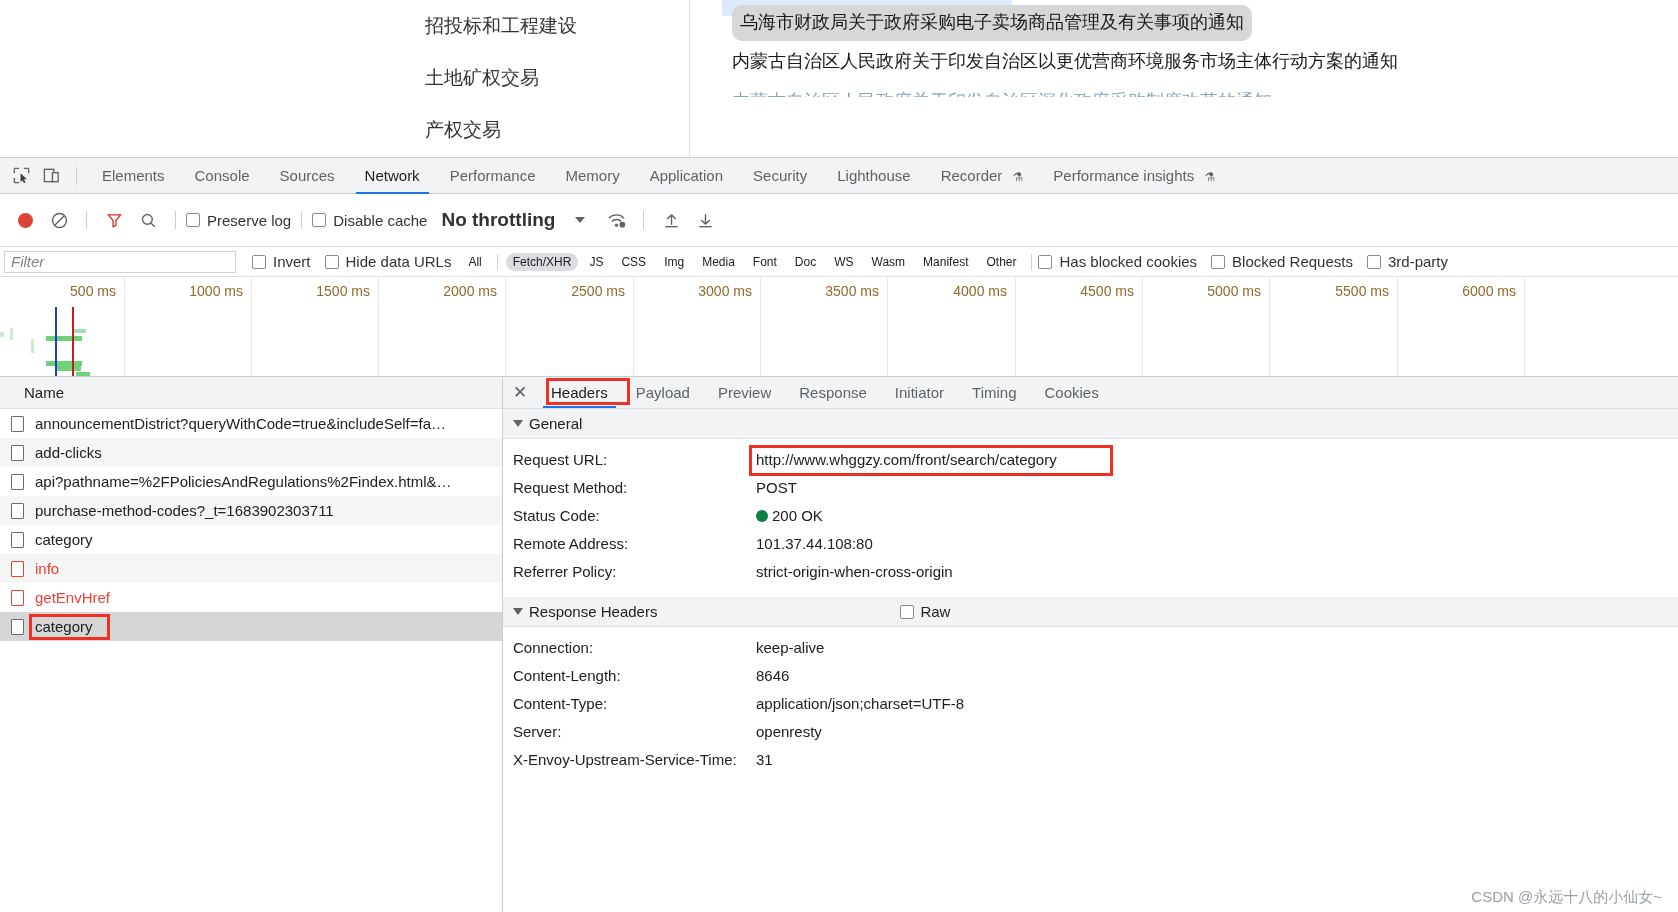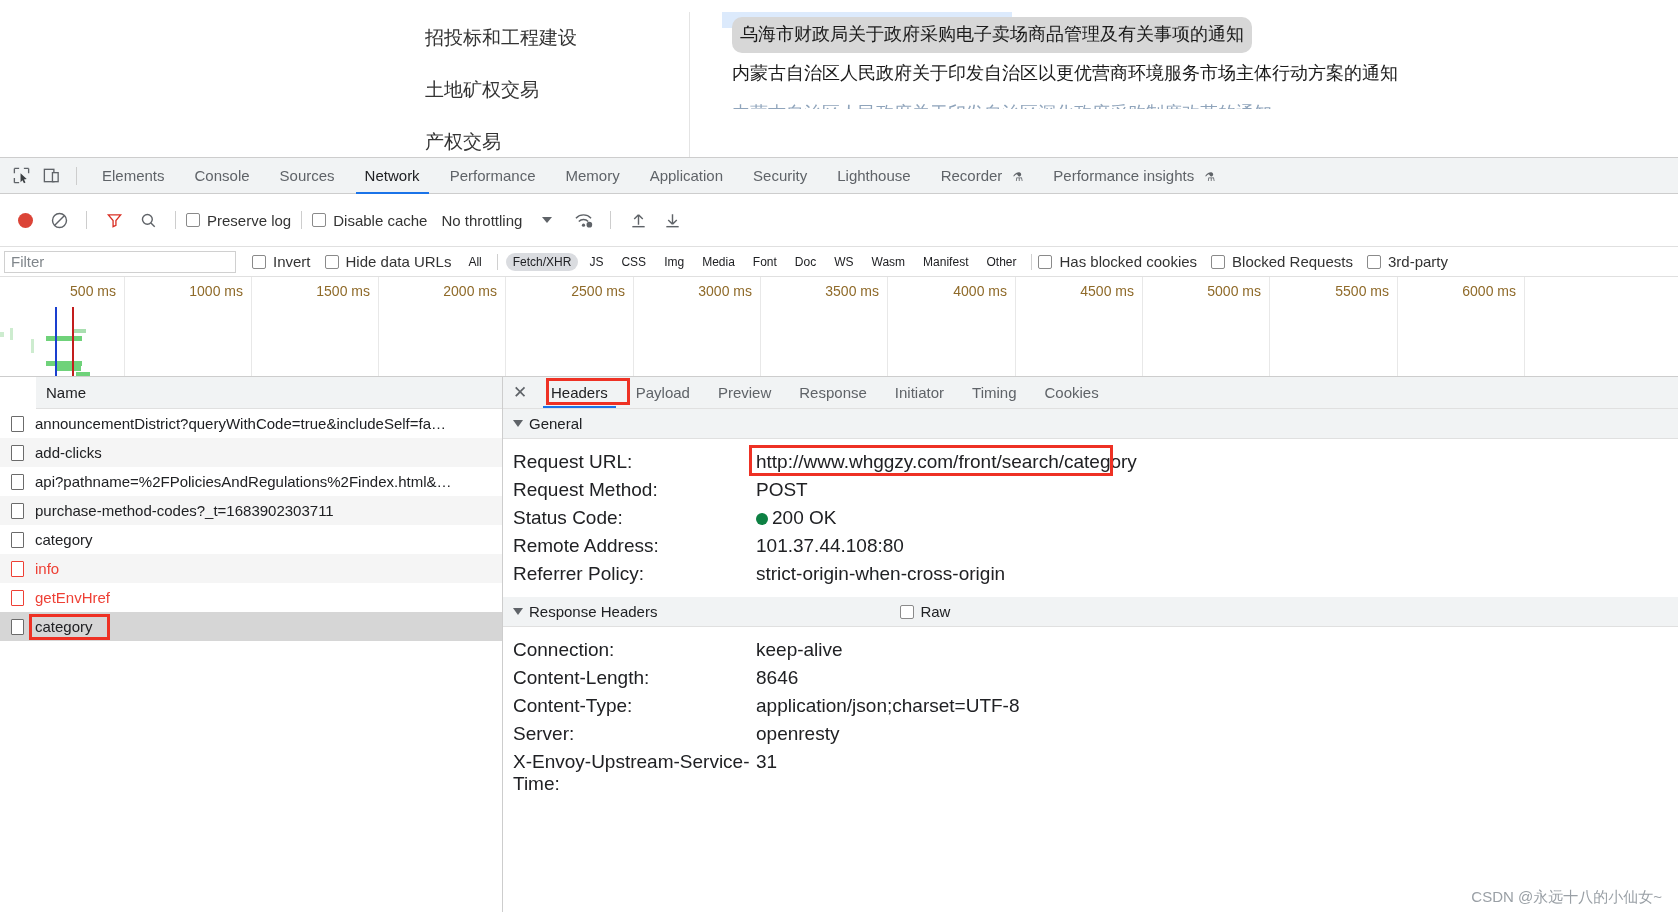--- a/index.html
+++ b/index.html
@@ -6,21 +6,21 @@
   html, body {
     width: 1678px; height: 912px;
     font-family: "Liberation Sans", sans-serif;
     background: #ffffff;
     overflow: hidden;
   }
   #root { position: relative; width: 1678px; height: 912px; }
 
   
   .page-area {
-    position: absolute; left: 0; top: 12px; width: 1678px; height: 157px;
+    position: absolute; left: 0; top: 0; width: 1678px; height: 157px;
     background: #ffffff; overflow: hidden;
   }
   .page-col-left {
     position: absolute; left: 352px; top: 0; width: 338px; height: 157px;
     border-right: 1px solid #e4e4e4;
   }
   .page-tab-active {
     position: absolute; left: 370px; top: -8px; width: 290px; height: 24px;
     background: #dceafc;
   }
@@ -84,37 +84,38 @@
   }
   .chk {
     width: 14px; height: 14px; border: 1px solid #8a8a8a; border-radius: 2px;
     background: #fff; display: inline-block; flex: none;
   }
   .chklabel {
     display: flex; align-items: center; gap: 7px; font-size: 15px;
     color: #333; cursor: pointer; white-space: nowrap;
   }
   .throttle {
-    font-size: 15px; color: #333; margin-left: 14px; cursor: pointer;
+    font-size: 19px; color: #333; margin-left: 14px; cursor: pointer;
     white-space: nowrap;
+    font-weight: bold;
   }
   .caret-down {
     width: 0; height: 0; border-left: 5px solid transparent;
     border-right: 5px solid transparent; border-top: 6px solid #5f6368;
   }
 
   
   .filterrow {
     display: flex; align-items: center; height: 30px;
     border-bottom: 1px solid #e0e0e0; background: #fff;
   }
   .filter-input {
     width: 232px; height: 22px; margin-left: 4px; border: 1px solid #d0d0d0;
     background: #fff; font-size: 15px; color: #5f6368; padding: 0 6px;
-    font-family: "Liberation Sans", sans-serif; outline: none;
+    font-family: "Liberation Sans", sans-serif; outline: none; font-style: italic;
   }
   .filter-input::placeholder { color: #80868b; }
   .ftype {
     font-size: 12px; color: #202124; padding: 2px 7px; border-radius: 9px;
     cursor: pointer; white-space: nowrap; margin: 0 2px;
   }
   .ftype.active { background: #dadce0; }
   .fsep { width: 1px; height: 16px; background: #d0d0d0; margin: 0 6px; }
 
   
@@ -137,21 +138,21 @@
   
   .body-split {
     display: flex; height: 589px; position: relative;
   }
   .req-pane {
     width: 503px; flex: none; border-right: 1px solid #cdcdcd;
     display: flex; flex-direction: column; background: #fff;
   }
   .req-head {
     height: 32px; line-height: 32px; font-size: 15px; color: #202124;
-    padding-left: 10px; background: #f1f3f4; border-bottom: 1px solid #e0e0e0; margin-left: 36px;
+    padding-left: 24px; background: #f1f3f4; border-bottom: 1px solid #e0e0e0;
   }
   .req-list { flex: 1; overflow: hidden; }
   .req-row {
     height: 29px; display: flex; align-items: center; gap: 11px;
     padding-left: 11px; font-size: 15px; color: #202124; cursor: pointer;
     white-space: nowrap; overflow: hidden; position: relative;
   }
   .req-row:nth-child(even) { background: #f5f5f5; }
   .req-row.failed { color: #ee4035; }
   .req-row.selected { background: #d6d6d6; }
@@ -198,21 +199,21 @@
     width: 0; height: 0; border-left: 5px solid transparent;
     border-right: 5px solid transparent; border-top: 7px solid #5f6368;
     flex: none;
   }
   .raw-wrap {
     display: flex; align-items: center; gap: 6px; margin-left: 237px;
     font-size: 15px; color: #202124;
   }
   .hrow {
     display: flex; align-items: flex-start; min-height: 28px;
-    padding: 3px 0 0 10px; font-size: 19px; color: #202124;
+    padding: 3px 0 0 10px; font-size: 15px; color: #202124;
     position: relative;
   }
   .hkey { width: 243px; flex: none; color: #202124; }
   .hval { color: #202124; word-break: break-all; }
   .redbox-url {
     position: absolute; left: 246px; top: -3px; width: 364px; height: 31px;
     border: 3px solid #ee3124; pointer-events: none;
   }
   .green-dot {
     width: 12px; height: 12px; border-radius: 50%; background: #0d8043;

